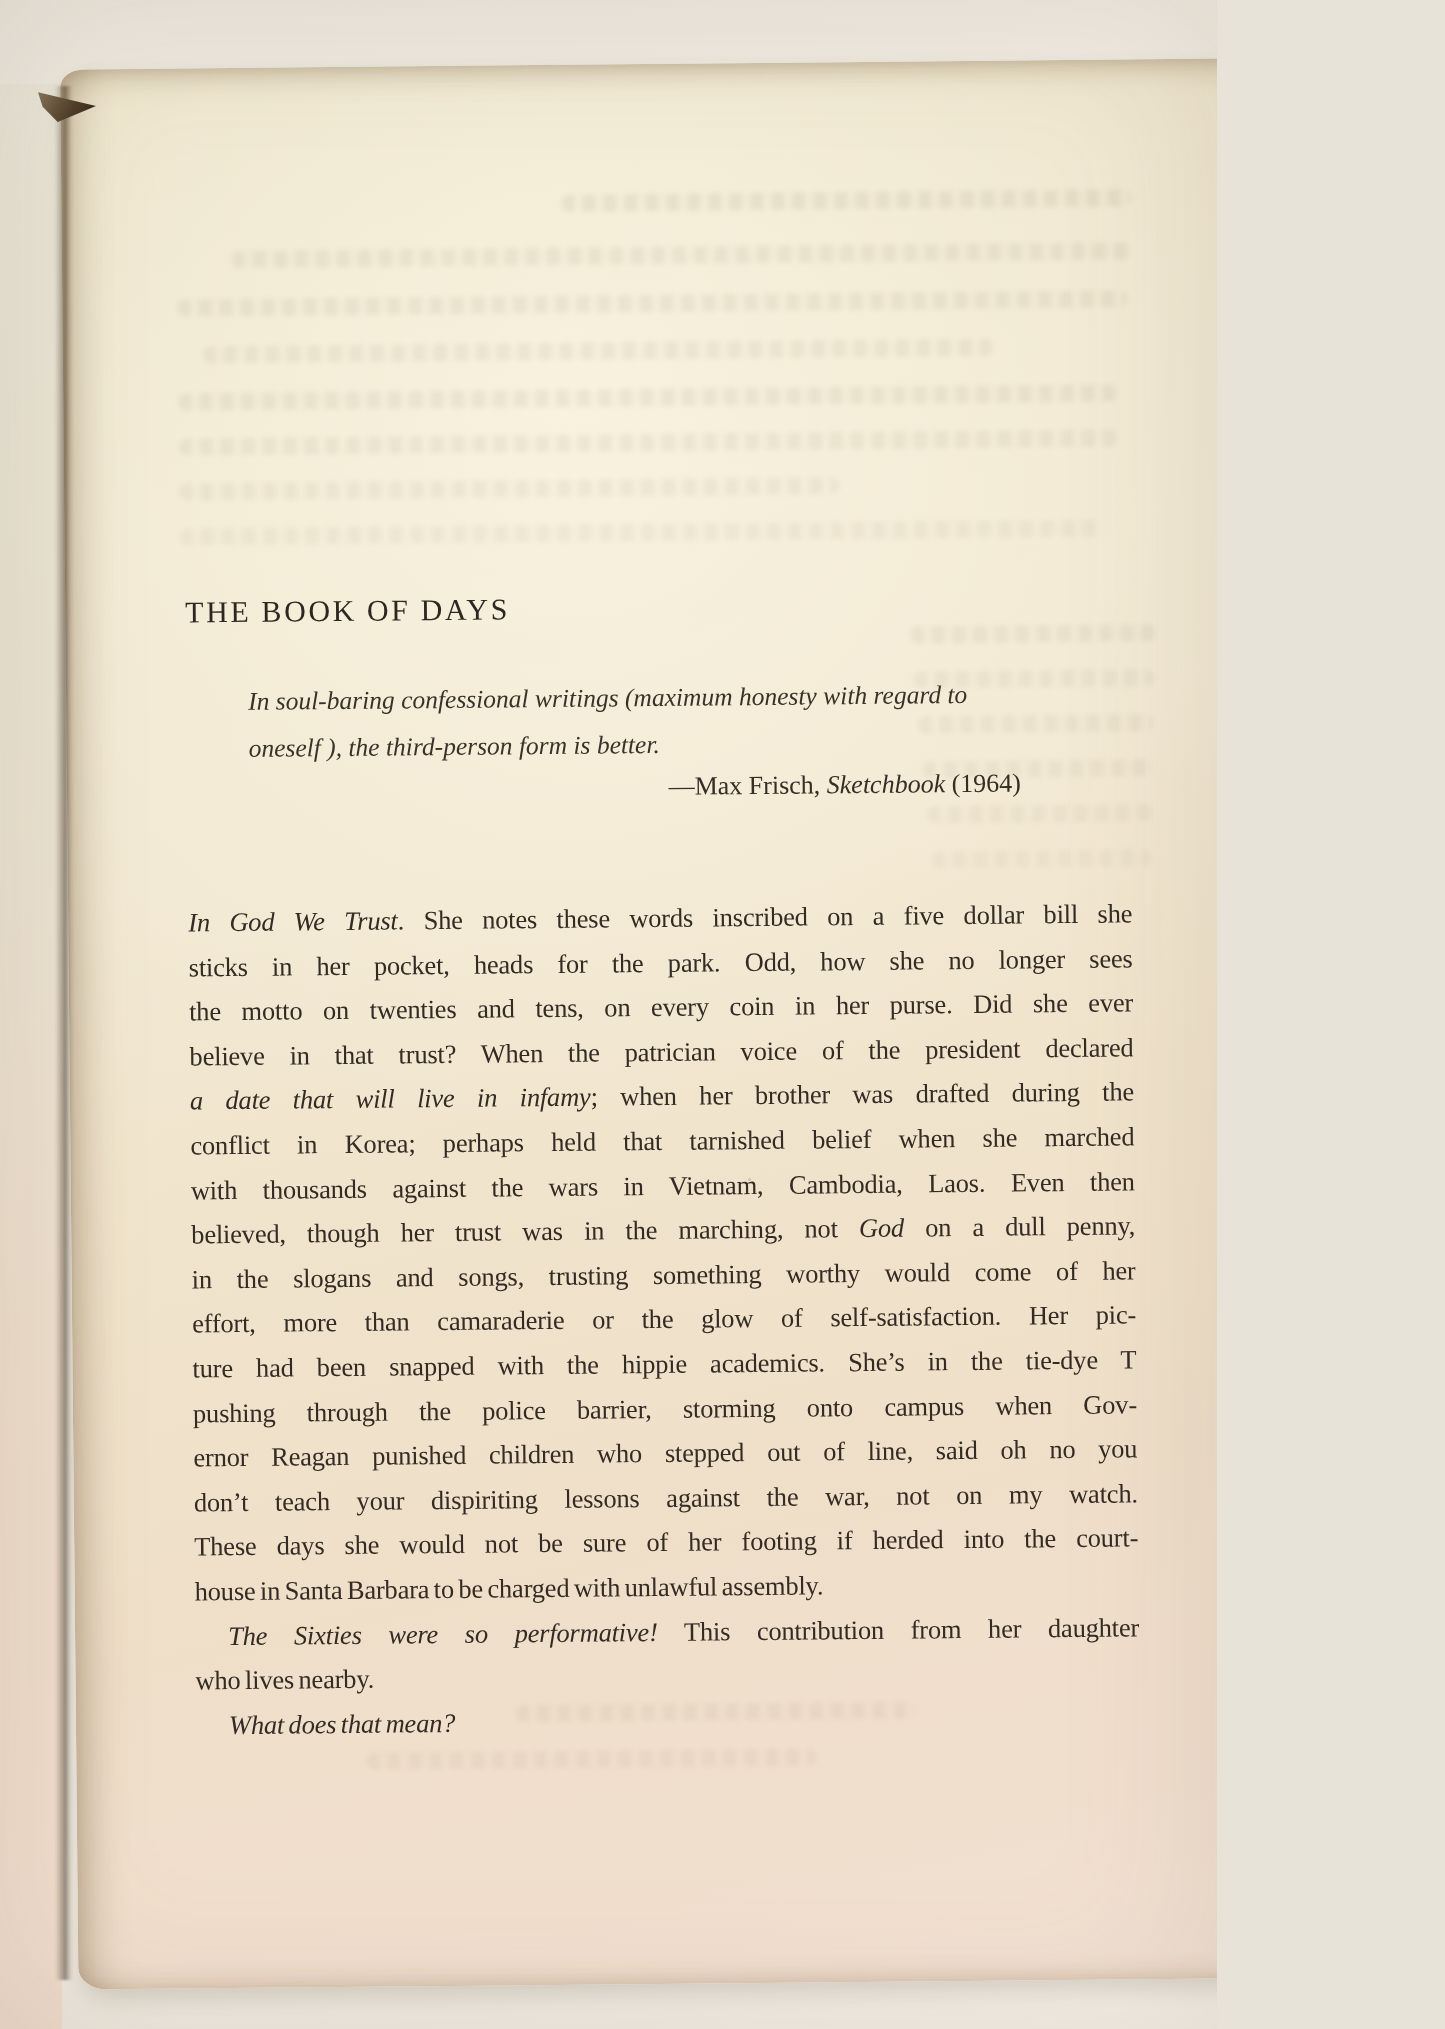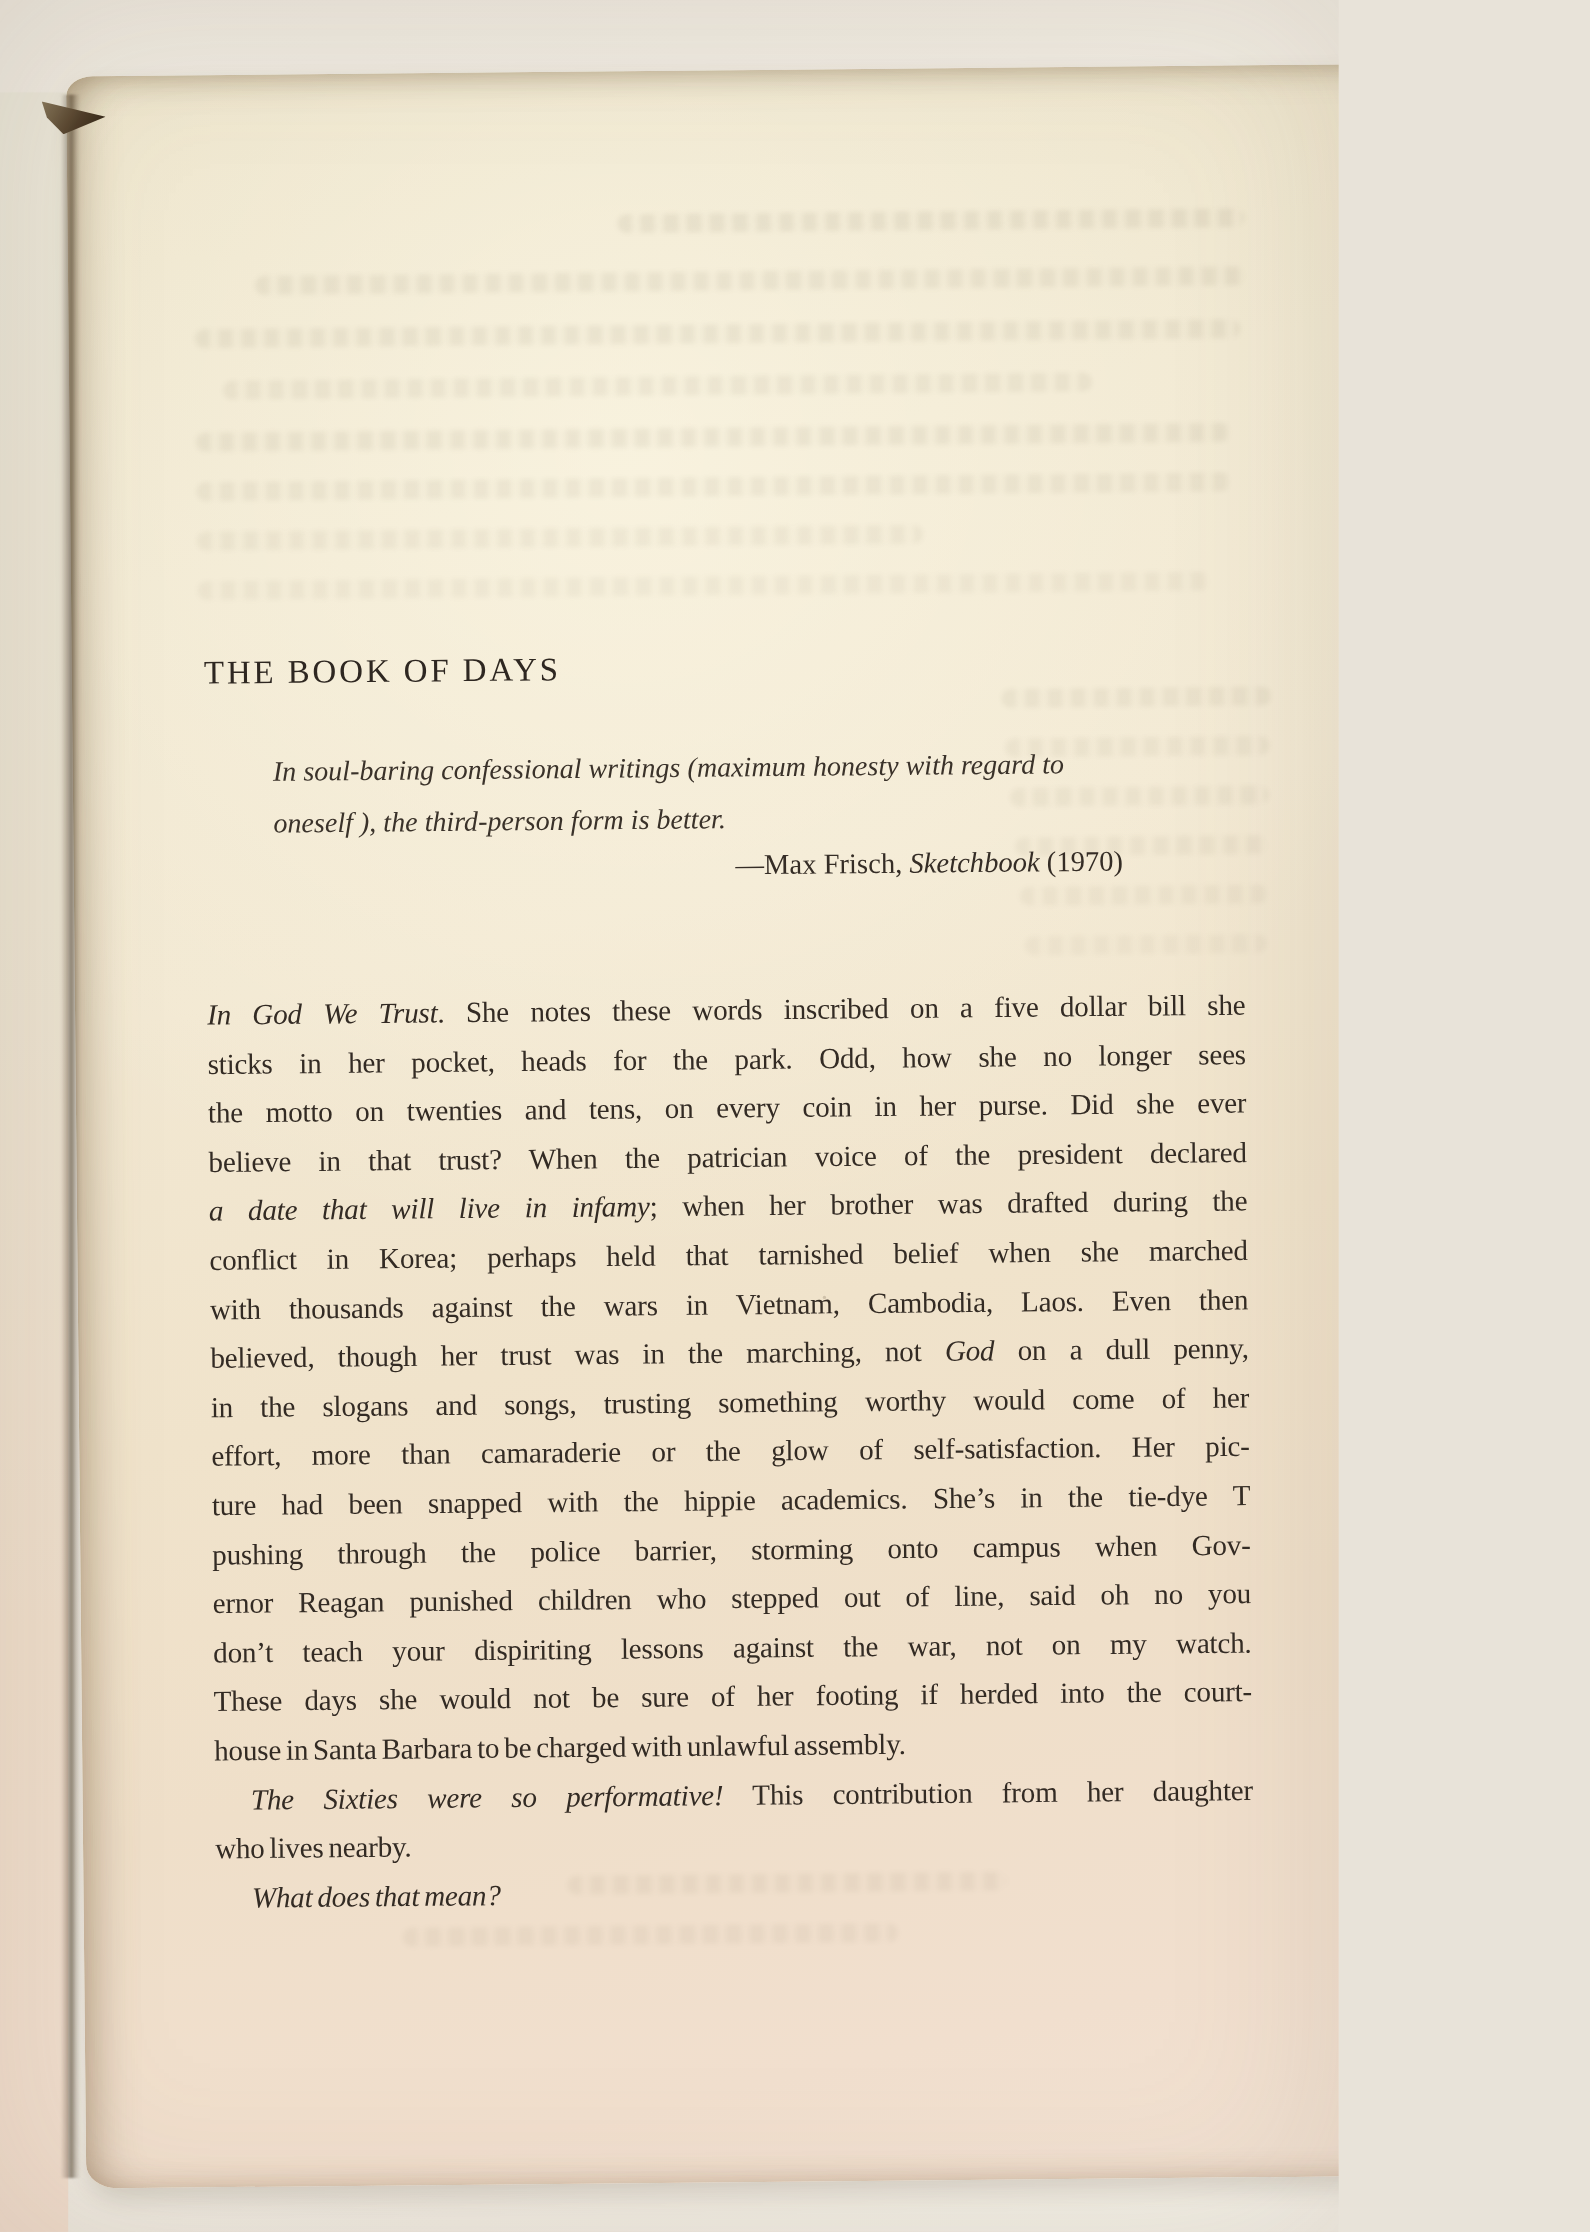--- a/index.html
+++ b/index.html
@@ -92,21 +92,21 @@
         <div class="ghost" style="left: 290px; top: 1686px; width: 450px; opacity: 0.38;"></div>
       </div>
 
     <h1 class="chapter-title">THE BOOK OF DAYS</h1>
 
     <div class="epigraph" id="epigraph">
         <div class="ep-line"><span class="it">In soul-baring confessional writings (maximum honesty with regard to</span></div>
         <div class="ep-line"><span class="it">oneself ), the third-person form is better.</span></div>
       </div>
 
-    <div class="attribution" id="attribution"><span>—Max Frisch, </span><span class="it">Sketchbook</span><span> (1970)</span></div>
+    <div class="attribution" id="attribution"><span>—Max Frisch, </span><span class="it">Sketchbook</span><span> (1964)</span></div>
 
     <div class="body-col" id="body-lines">
         <div class="line just"><span class="it">In God We Trust</span><span>. She notes these words inscribed on a five dollar bill she</span></div>
         <div class="line just"><span>sticks in her pocket, heads for the park. Odd, how she no longer sees</span></div>
         <div class="line just"><span>the motto on twenties and tens, on every coin in her purse. Did she ever</span></div>
         <div class="line just"><span>believe in that trust? When the patrician voice of the president declared</span></div>
         <div class="line just"><span class="it">a date that will live in infamy</span><span>; when her brother was drafted during the</span></div>
         <div class="line just"><span>conflict in Korea; perhaps held that tarnished belief when she marched</span></div>
         <div class="line just"><span>with thousands against the wars in Vietnam, Cambodia, Laos. Even then</span></div>
         <div class="line just"><span>believed, though her trust was in the marching, not </span><span class="it">God</span><span> on a dull penny,</span></div>

